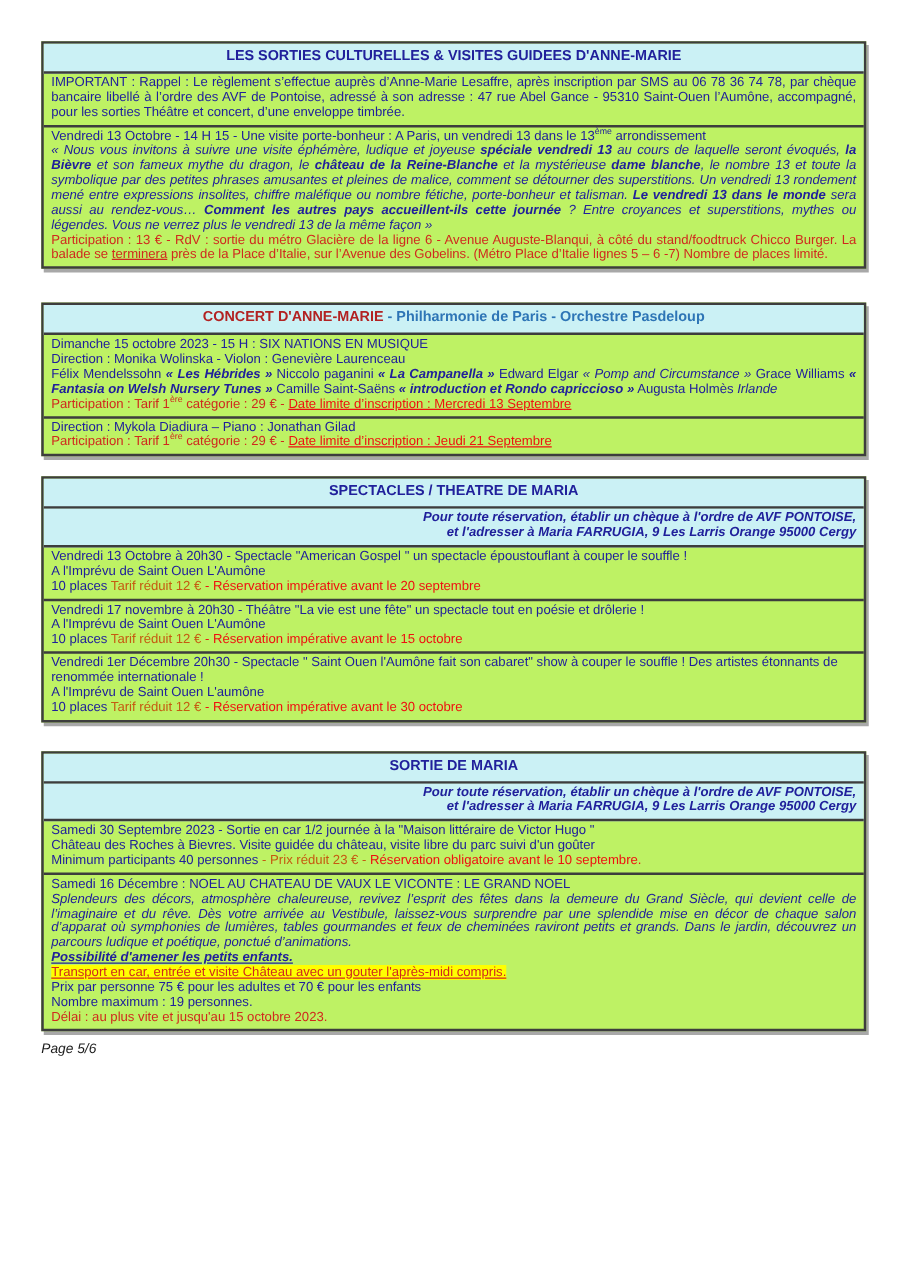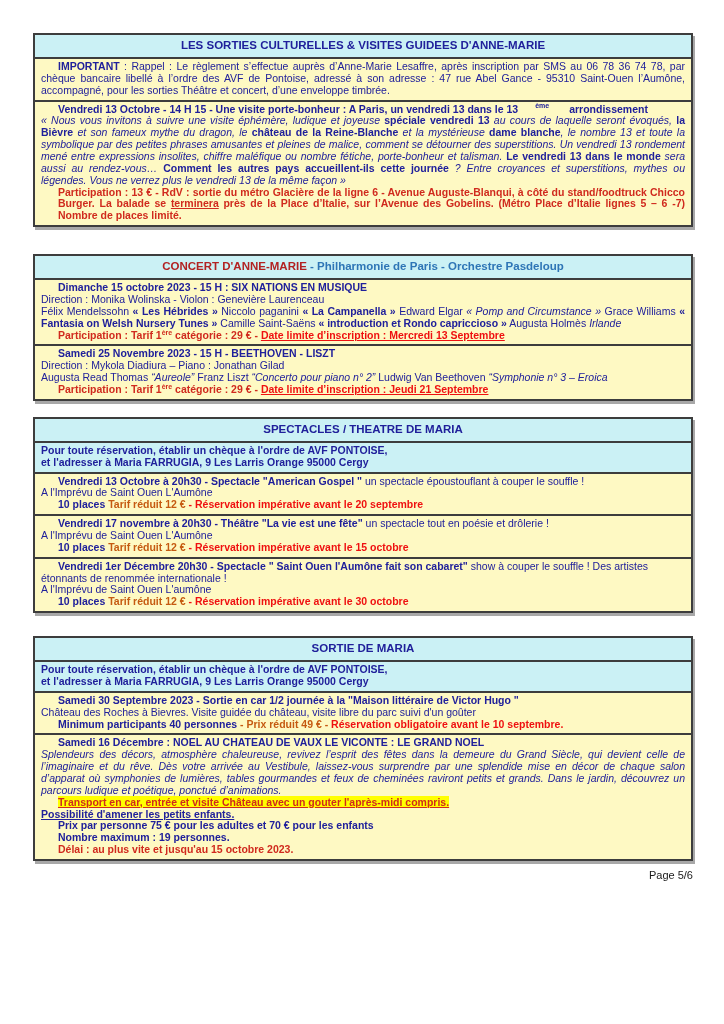--- a/index.html
+++ b/index.html
@@ -11,46 +11,46 @@
   html,body{ background:#fff; }
   body{
     width:724px; height:1024px; overflow:hidden;
     font-family:"Liberation Sans", sans-serif;
     font-size:10.5px; line-height:1.13; color:var(--navy);
   }
   .page{ padding:33px 31px 0 33px; }
   .tbl{
     border:2px solid var(--border);
     box-shadow:2px 3px 0 #A8A8A8;
-    background:#fef9c3;
+    background:#bef264;
   }
   .hdr{
     background:var(--cyan); text-align:center; font-weight:bold;
     font-size:11.5px; padding:4px 4px 5px; border-bottom:2px solid var(--border);
   }
   .sub{
-    background:var(--cyan); text-align:left; font-weight:bold;
-    padding:2px 6px 3px; border-bottom:2px solid var(--border);
+    background:var(--cyan); text-align:right; font-weight:bold;
+    padding:2px 6px 3px; border-bottom:2px solid var(--border);font-style:italic;
   }
   .row{ padding:2px 6px 3px; border-bottom:2px solid var(--border); }
   .tbl > .row:last-child{ border-bottom:none; }
   .just{ text-align:justify; }
-  .b{ font-weight:bold;margin-left:17px; }
+  .b{ font-weight:normal; }
   .i{ font-style:italic; }
-  .bi{ font-weight:bold; }
+  .bi{ font-weight:bold; font-style:italic; }
   .u{ text-decoration:underline; }
   .maroon{ color:var(--maroon); }
   .blue{ color:var(--blue);text-align:center; }
   .red1{ color:var(--red1); }
   .red2{ color:var(--red2);text-align:right; }
   .orange{ color:var(--orange); }
   .hl{ background:var(--hl); }
   sup{ font-size:7px; line-height:0; }
   .gap27{ height:27px; } .gap16{ height:16px; } .gap23{ height:23px; }
-  .footer{ text-align:right; color:var(--black); font-size:11px; margin-top:8px; }
+  .footer{ text-align:left; color:var(--black); font-size:11px; margin-top:8px;font-style:italic; }
 </style>
 </head>
 <body>
 
 <div class="page">
 
   <div class="tbl">
     <div class="hdr">
       <span>LES SORTIES CULTURELLES &amp; VISITES GUIDEES D'ANNE-MARIE</span>
     </div>
@@ -80,25 +80,21 @@
       <div class="b">Dimanche 15 octobre 2023 - 15 H : SIX NATIONS EN MUSIQUE</div>
       <div>Direction : Monika Wolinska - Violon :  Genevière Laurenceau</div>
       <div class="just">
         <span>Félix Mendelssohn </span><span class="bi">« Les Hébrides »</span><span>  Niccolo paganini </span><span class="bi">« La Campanella »</span><span> Edward Elgar </span><span class="i">« Pomp and Circumstance »</span><span> Grace Williams </span><span class="bi">« Fantasia on Welsh Nursery Tunes »</span><span> Camille Saint-Saëns </span><span class="bi">« introduction et Rondo capriccioso »</span><span> Augusta Holmès </span><span class="i">Irlande</span>
       </div>
       <div class="b red1">
         <span>Participation : Tarif 1</span><sup>ère</sup><span> catégorie : 29 € - </span><span class="u red2">Date limite d’inscription : Mercredi 13 Septembre</span>
       </div>
     </div>
     <div class="row">
-      <div class="b">Samedi 25 Novembre 2023 - 15 H - BEETHOVEN - LISZT</div>
       <div>Direction : Mykola Diadiura – Piano : Jonathan Gilad</div>
-      <div class="just">
-        <span>Augusta Read Thomas </span><span class="i">“Aureole”</span><span> Franz Liszt </span><span class="i">“Concerto pour piano n° 2”</span><span> Ludwig Van Beethoven </span><span class="i">“Symphonie n° 3 – Eroica</span>
-      </div>
       <div class="b red1">
         <span>Participation : Tarif 1</span><sup>ère</sup><span> catégorie : 29 € - </span><span class="u red2">Date limite d’inscription : Jeudi 21 Septembre</span>
       </div>
     </div>
   </div>
 
   <div class="gap16"></div>
 
   <div class="tbl">
     <div class="hdr">
@@ -144,31 +140,31 @@
       <span>SORTIE DE MARIA</span>
     </div>
     <div class="sub">
       <div>Pour toute réservation, établir un chèque à l'ordre de AVF PONTOISE,</div>
       <div>et l'adresser à Maria FARRUGIA, 9 Les Larris Orange 95000 Cergy</div>
     </div>
     <div class="row">
       <div class="b">Samedi 30 Septembre 2023 - Sortie en car 1/2 journée à la "Maison littéraire de Victor Hugo "</div>
       <div>Château des Roches à Bievres. Visite guidée du château, visite libre du parc suivi d'un goûter</div>
       <div class="b">
-        <span>Minimum participants 40 personnes </span><span class="orange">- Prix réduit 49 € - </span><span class="red2">Réservation obligatoire avant le 10 septembre.</span>
+        <span>Minimum participants 40 personnes </span><span class="orange">- Prix réduit 23 € - </span><span class="red2">Réservation obligatoire avant le 10 septembre.</span>
       </div>
     </div>
     <div class="row">
       <div class="b">Samedi 16 Décembre : NOEL AU CHATEAU DE VAUX LE VICONTE : LE GRAND NOEL</div>
       <div class="i just">Splendeurs des décors, atmosphère chaleureuse, revivez l’esprit des fêtes dans la demeure du Grand Siècle, qui devient celle de l’imaginaire et du rêve. Dès votre arrivée au Vestibule, laissez-vous surprendre par une splendide mise en décor de chaque salon d’apparat où symphonies de lumières, tables gourmandes et feux de cheminées raviront petits et grands. Dans le jardin, découvrez un parcours ludique et poétique, ponctué d’animations.</div>
       <div>
-        <span class="b u red1 hl">Transport en car, entrée et visite Château avec un gouter l'après-midi compris.</span>
+        <span class="bi u">Possibilité d'amener les petits enfants.</span>
       </div>
       <div>
-        <span class="bi u">Possibilité d'amener les petits enfants.</span>
+        <span class="b u red1 hl">Transport en car, entrée et visite Château avec un gouter l'après-midi compris.</span>
       </div>
       <div class="b">Prix par personne 75 € pour les adultes et 70 € pour les enfants</div>
       <div class="b">Nombre maximum : 19 personnes.</div>
       <div class="b red1">Délai : au plus vite et jusqu'au 15 octobre 2023.</div>
     </div>
   </div>
 
   <div class="footer">Page 5/6</div>
 
 </div>

